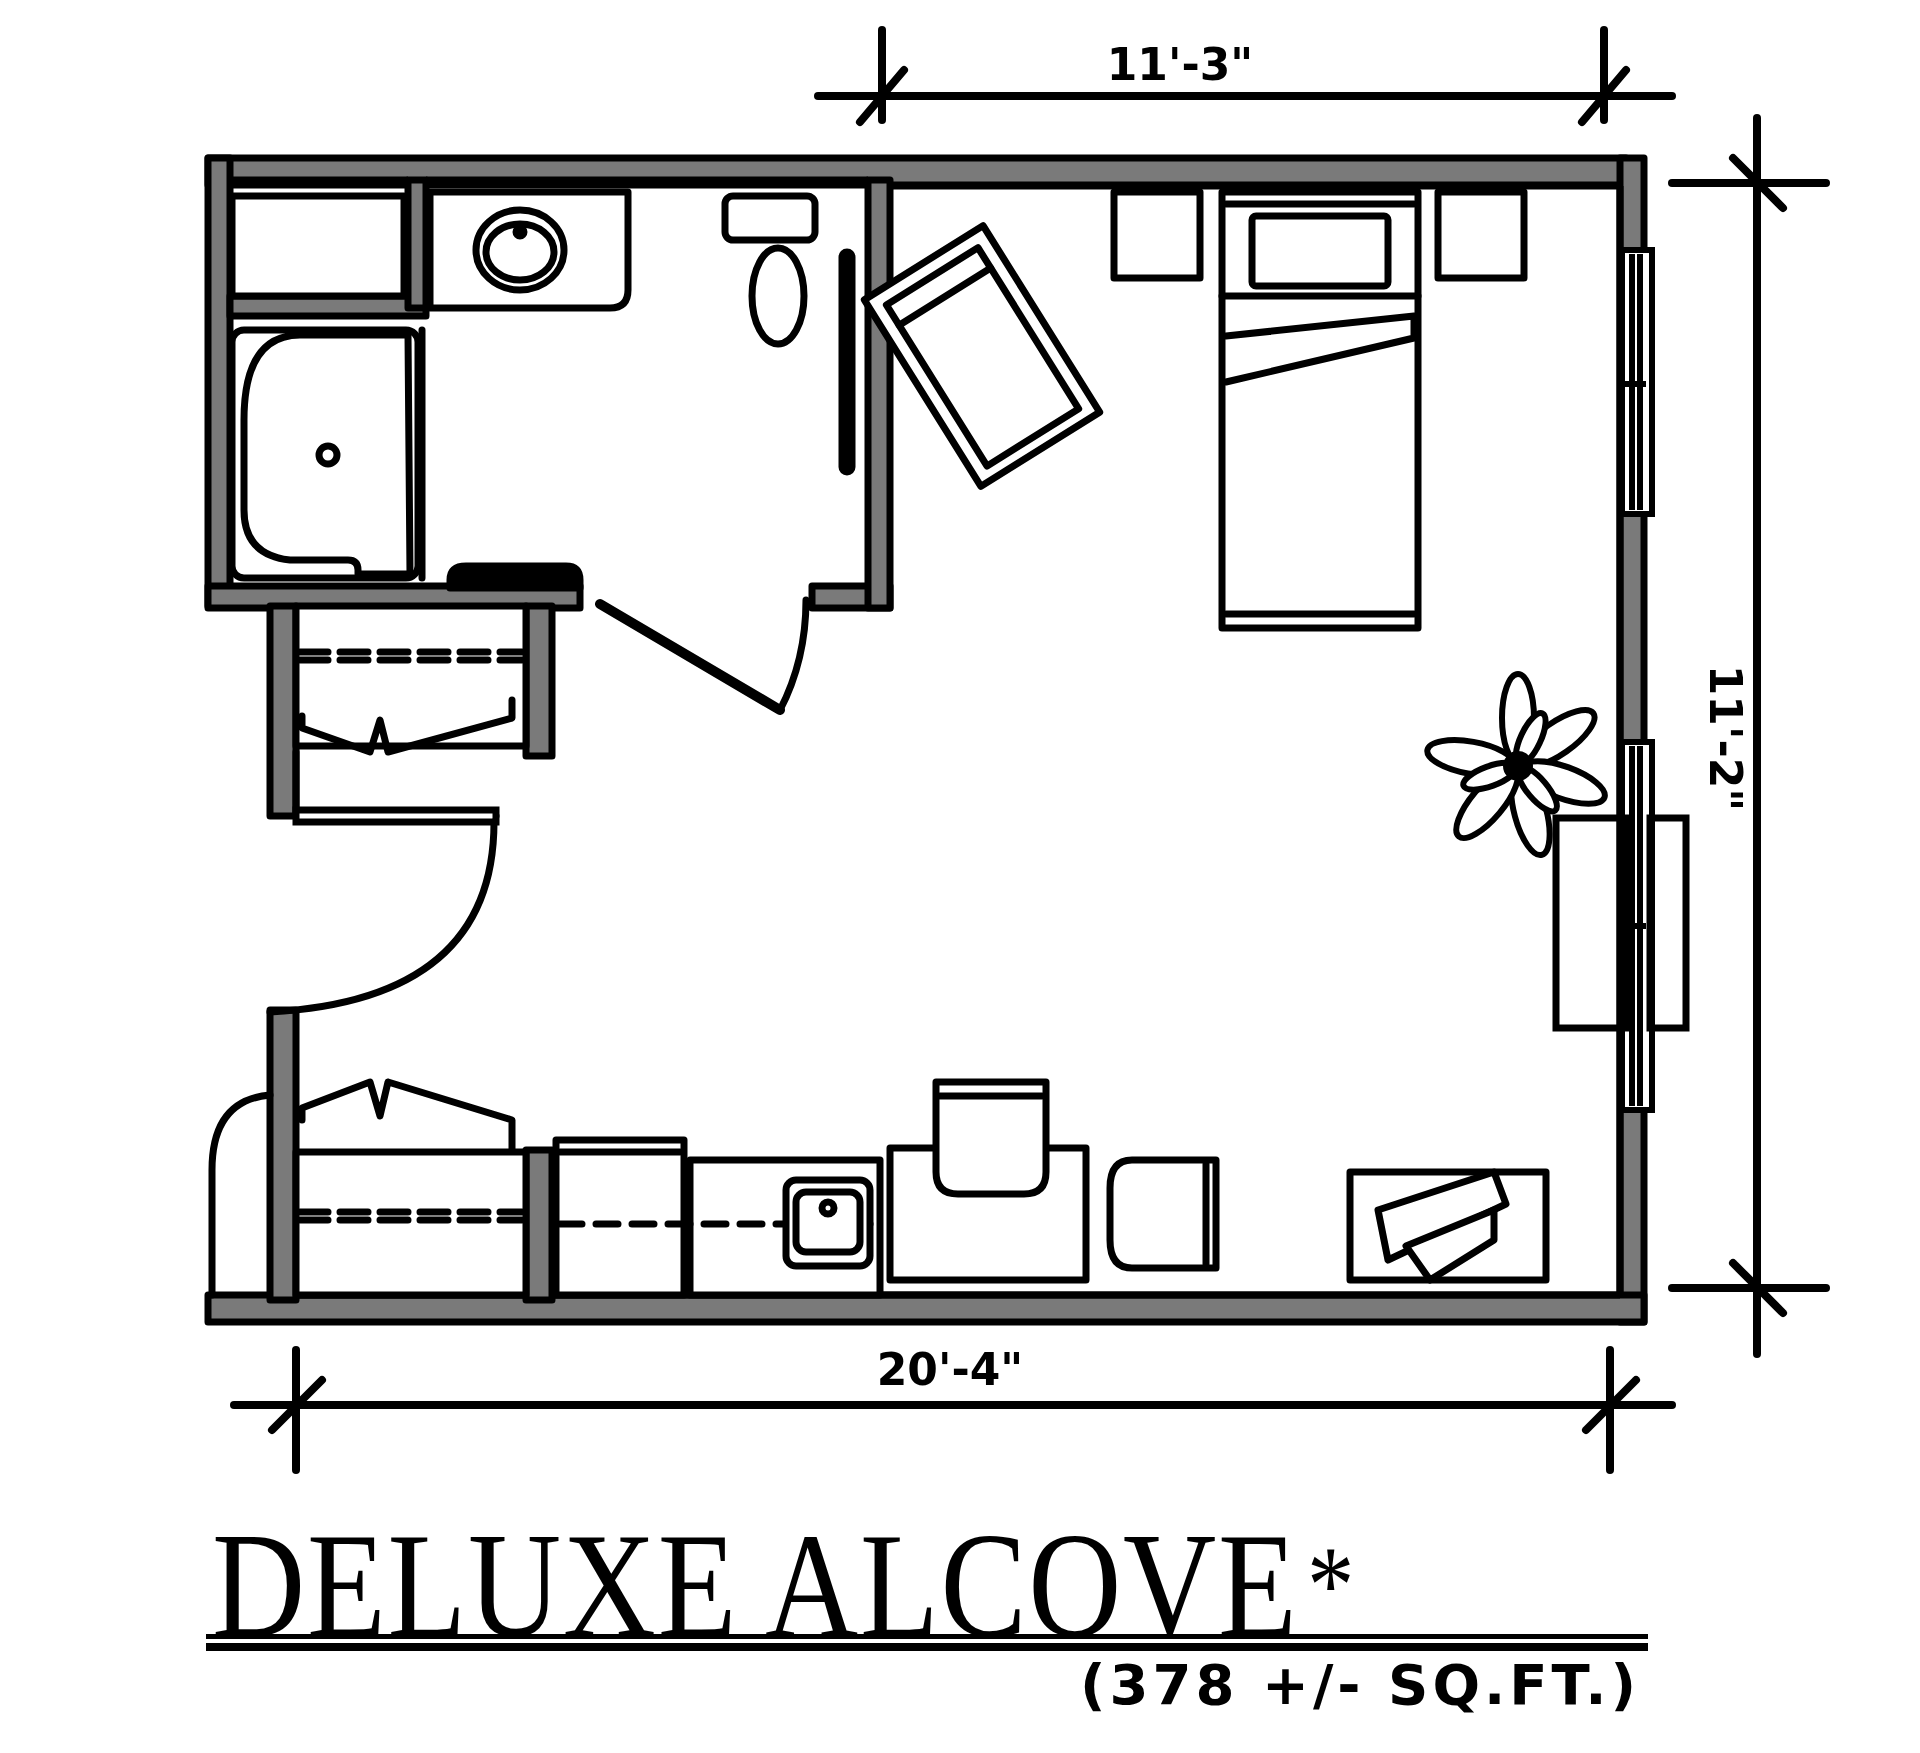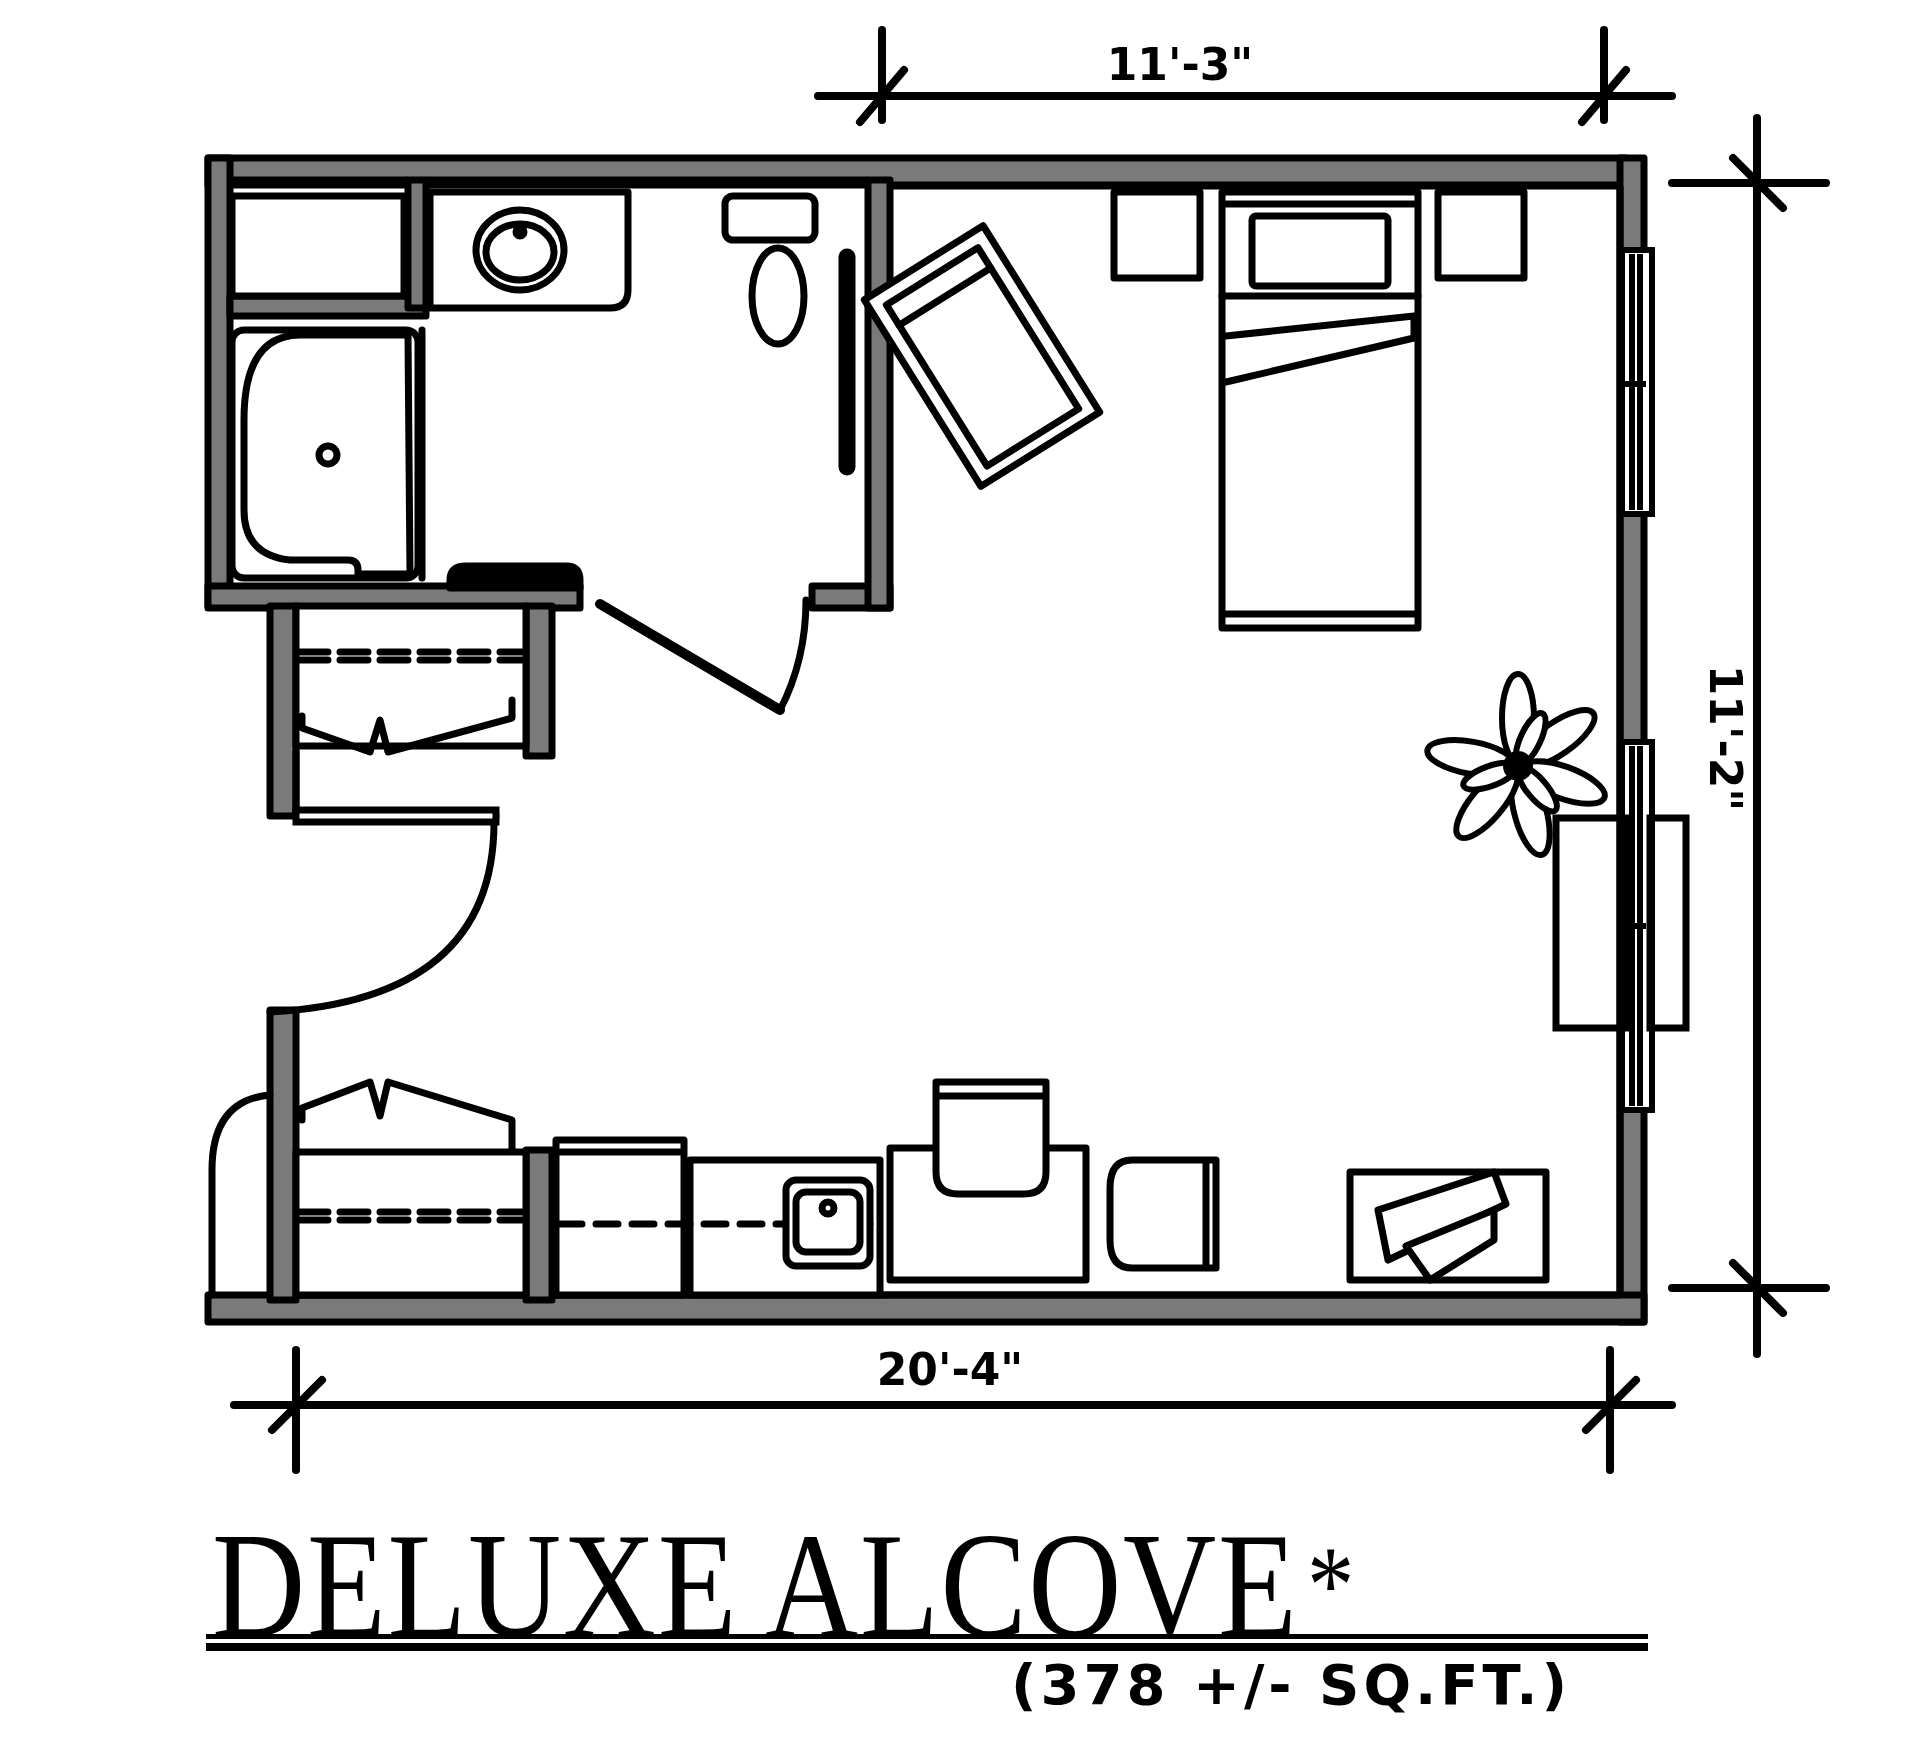--- a/index.html
+++ b/index.html
@@ -1,21 +1,21 @@
 <!DOCTYPE html>
 <html><head>
 <meta charset="utf-8">
 <style>
   html, body { margin:0; padding:0; background:#ffffff; }
   body { width:1920px; height:1753px; position:relative; overflow:hidden; font-family:"Liberation Sans", sans-serif; }
   svg { position:absolute; left:0; top:0; }
   .dim-label { font-family:"DejaVu Sans", sans-serif; font-weight:bold; font-size:44px; fill:#000; }
   .title { position:absolute; left:212px; top:1510px; font-family:"Liberation Serif", serif; font-size:150px; line-height:150px; color:#000; letter-spacing:2px; white-space:nowrap; transform:scaleX(0.86); transform-origin:left top; }
   .title-star { font-size:110px; vertical-align:top; margin-left:10px; }
-  .area { position:absolute; left:1011px; top:1655px; font-family:"DejaVu Sans", sans-serif; font-weight:bold; font-size:56px; line-height:60px; letter-spacing:4px; color:#000; white-space:nowrap; }
+  .area { position:absolute; left:1080px; top:1655px; font-family:"DejaVu Sans", sans-serif; font-weight:bold; font-size:56px; line-height:60px; letter-spacing:4px; color:#000; white-space:nowrap; }
   .rule { position:absolute; left:206px; width:1442px; background:#000; }
 </style>
 </head>
 <body>
 
 <svg width="1920" height="1753" viewBox="0 0 1920 1753" xmlns="http://www.w3.org/2000/svg">
 
   <g stroke="#000" stroke-width="8" stroke-linecap="round" fill="none">
     <line x1="818" y1="96" x2="1672" y2="96"></line>
     <line x1="882" y1="30" x2="882" y2="120"></line>

